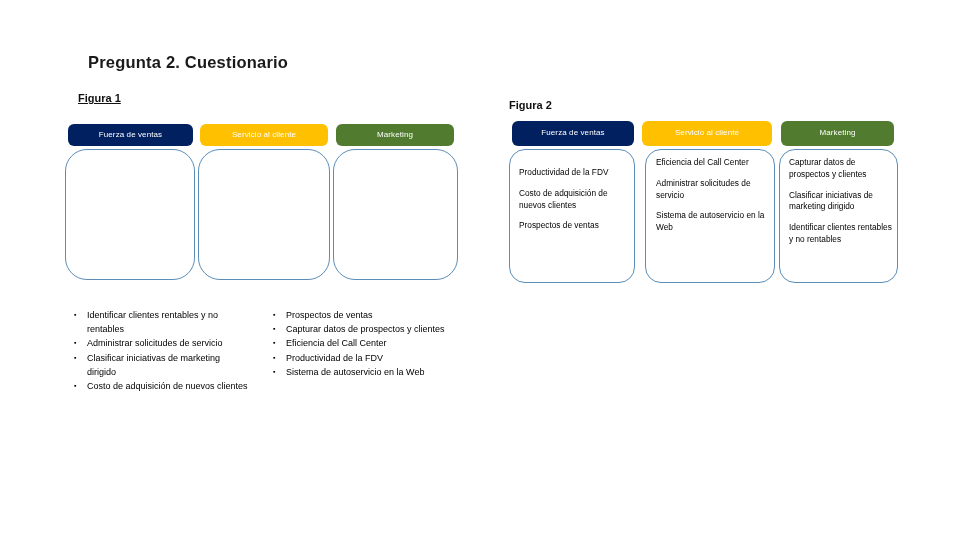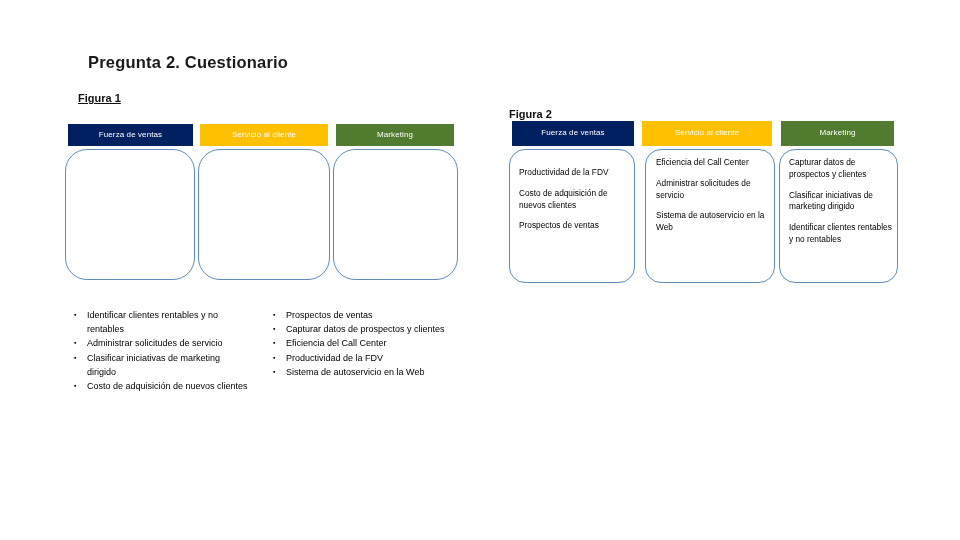--- a/index.html
+++ b/index.html
@@ -36,33 +36,34 @@
   }
 
   .figure-label {
     position: absolute;
     font-size: 11px;
     font-weight: bold;
     color: #111111;
     white-space: nowrap;
   }
   #figura1-label { left: 78px; top: 56px; text-decoration: underline; }
-  #figura2-label { left: 509px; top: 72px; }
+  #figura2-label { left: 509px; top: 63px; }
 
   
   .bar {
     position: absolute;
     display: flex;
     align-items: center;
     justify-content: center;
     color: #ffffff;
     font-size: 8px;
     letter-spacing: 0.1px;
     text-align: center;
     line-height: 1.1;
+    border-radius: 6px;
   }
 
   
   .roundbox {
     position: absolute;
     box-sizing: border-box;
     border: 1.3px solid #5b8db8;
     border-radius: 16px;
     background: #ffffff;
   }

